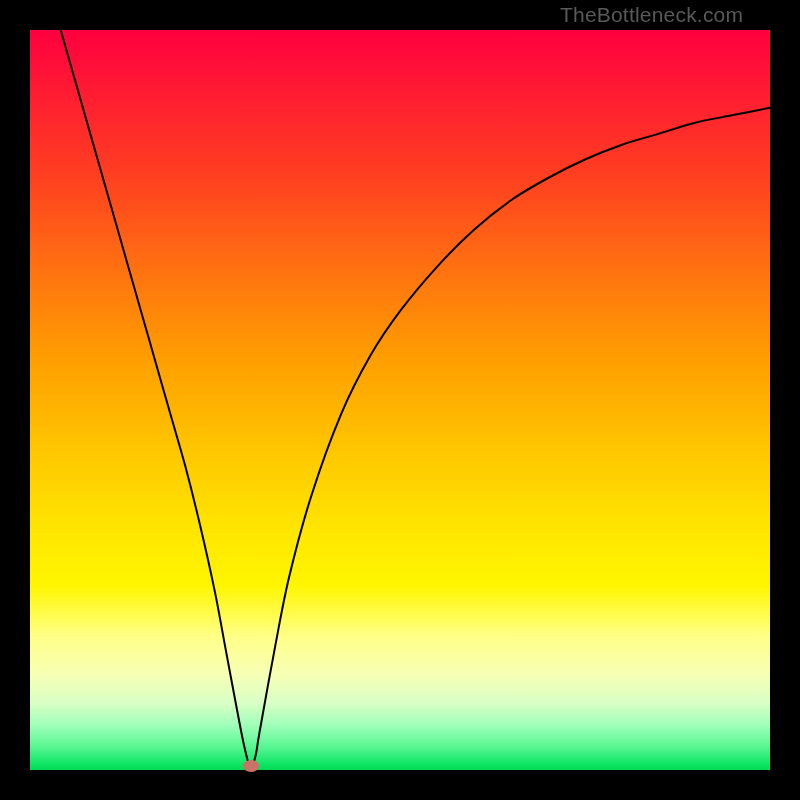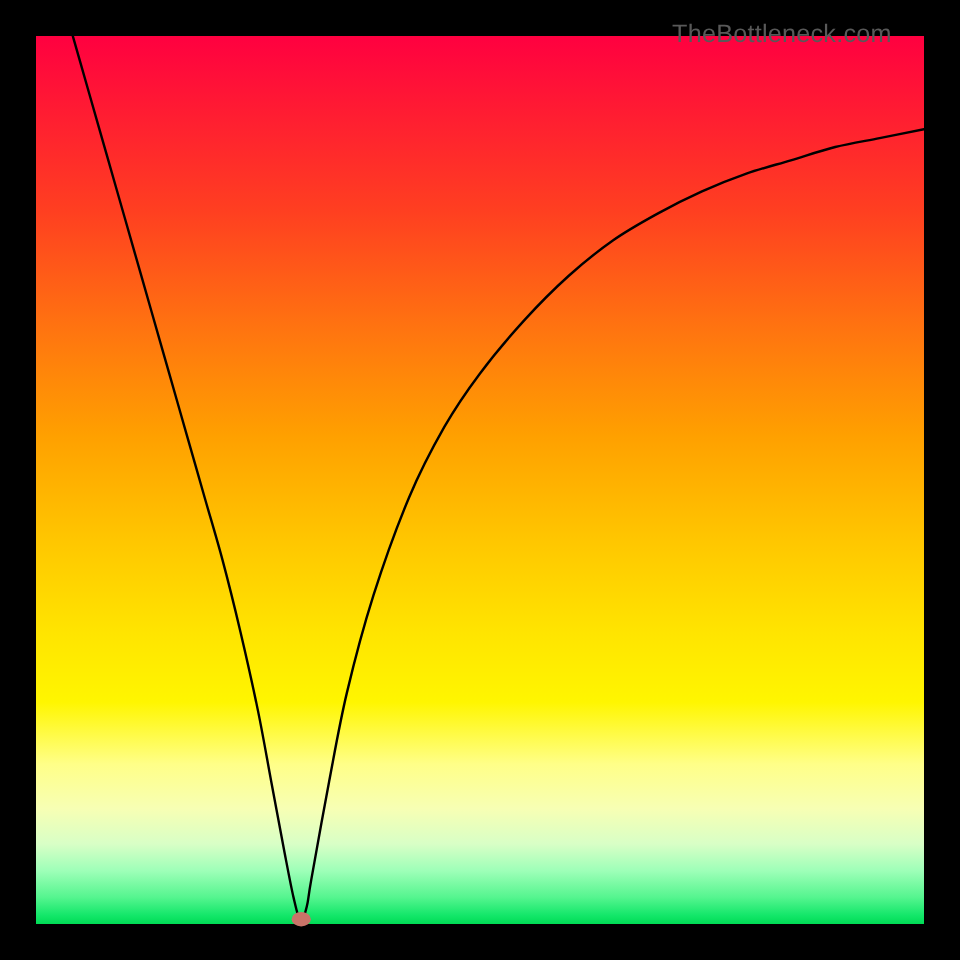--- a/index.html
+++ b/index.html
@@ -82,13 +82,13 @@
 <div class="frame">
   <div class="plot-area">
     <div class="gradient"></div>
     <svg class="curve" viewBox="0 0 740 740" preserveAspectRatio="none">
       <path id="curve-path" fill="none" stroke="#000000" stroke-width="2" stroke-linejoin="round" stroke-linecap="round" d="M 22.2 -29.600000000000023 C 24.567999999999998 -21.312000000000012, 32.263999999999996 5.624000000000041, 37 22.200000000000045 C 41.736000000000004 38.77600000000005, 47.06400000000001 57.42399999999999, 51.800000000000004 74 C 56.536 90.57600000000001, 61.86399999999999 109.22400000000006, 66.6 125.80000000000007 C 71.336 142.37600000000006, 76.664 161.02400000000003, 81.4 177.60000000000002 C 86.13600000000001 194.17600000000002, 91.464 212.82400000000004, 96.2 229.40000000000003 C 100.936 245.97600000000003, 106.264 264.624, 111 281.2 C 115.736 297.77599999999995, 121.06400000000001 316.4239999999999, 125.80000000000001 332.99999999999994 C 130.536 349.57599999999996, 135.864 368.224, 140.6 384.8 C 145.33599999999998 401.37600000000003, 150.66400000000002 418.84000000000003, 155.4 436.6 C 160.136 454.36, 165.46400000000003 475.67199999999997, 170.20000000000002 495.79999999999995 C 174.936 515.928, 180.856 542.2719999999999, 185 562.4 C 189.144 582.528, 192.54800000000003 602.6560000000001, 196.10000000000002 621.6 C 199.65200000000002 640.544, 204.24 665.408, 207.20000000000002 680.8 C 210.16000000000003 696.1919999999999, 212.4688 708.6831999999999, 214.6 717.8 C 216.7312 726.9168, 218.74399999999997 736.596, 220.51999999999998 737.78 C 222.296 738.9639999999999, 224.27919999999997 730.7648, 225.7 725.2 C 227.1208 719.6352, 226.44 719.576, 229.4 703 C 232.36 686.424, 239.46400000000003 646.464, 244.20000000000002 621.6 C 248.936 596.736, 253.08 572.464, 259 547.6 C 264.92 522.736, 272.912 492.248, 281.2 466.2 C 289.488 440.152, 301.32800000000003 407.296, 310.8 384.8 C 320.272 362.30400000000003, 330.92800000000005 342.176, 340.40000000000003 325.59999999999997 C 349.872 309.02399999999994, 359.344 295.408, 370 281.2 C 380.656 266.99199999999996, 395.1600000000001 249.82399999999996, 407.00000000000006 236.79999999999995 C 418.84000000000003 223.77599999999995, 432.16 210.45600000000007, 444 199.80000000000007 C 455.84 189.14400000000006, 469.16 178.48799999999994, 481 170.19999999999993 C 492.84 161.91199999999992, 506.16 154.512, 518 148 C 529.84 141.488, 543.16 134.828, 555 129.5 C 566.84 124.17200000000001, 580.16 118.84400000000004, 592 114.70000000000005 C 603.84 110.55600000000005, 617.16 107.15200000000003, 629 103.60000000000002 C 640.84 100.04800000000002, 654.16 95.46, 666 92.5 C 677.84 89.54, 691.16 87.46800000000003, 703 85.10000000000002 C 714.84 82.73200000000001, 734.08 78.88399999999994, 740 77.69999999999993"></path>
     </svg>
     <div class="marker" id="marker" style="left: 220.52px; top: 736.3px;"></div>
   </div>
 </div>
 
-<div class="watermark" id="watermark" style="left: 560px; top: 17px; text-align: right;">TheBottleneck.com</div>
+<div class="watermark" id="watermark" style="left: 560px; top: 3px; text-align: right;">TheBottleneck.com</div>
 
 </body></html>

